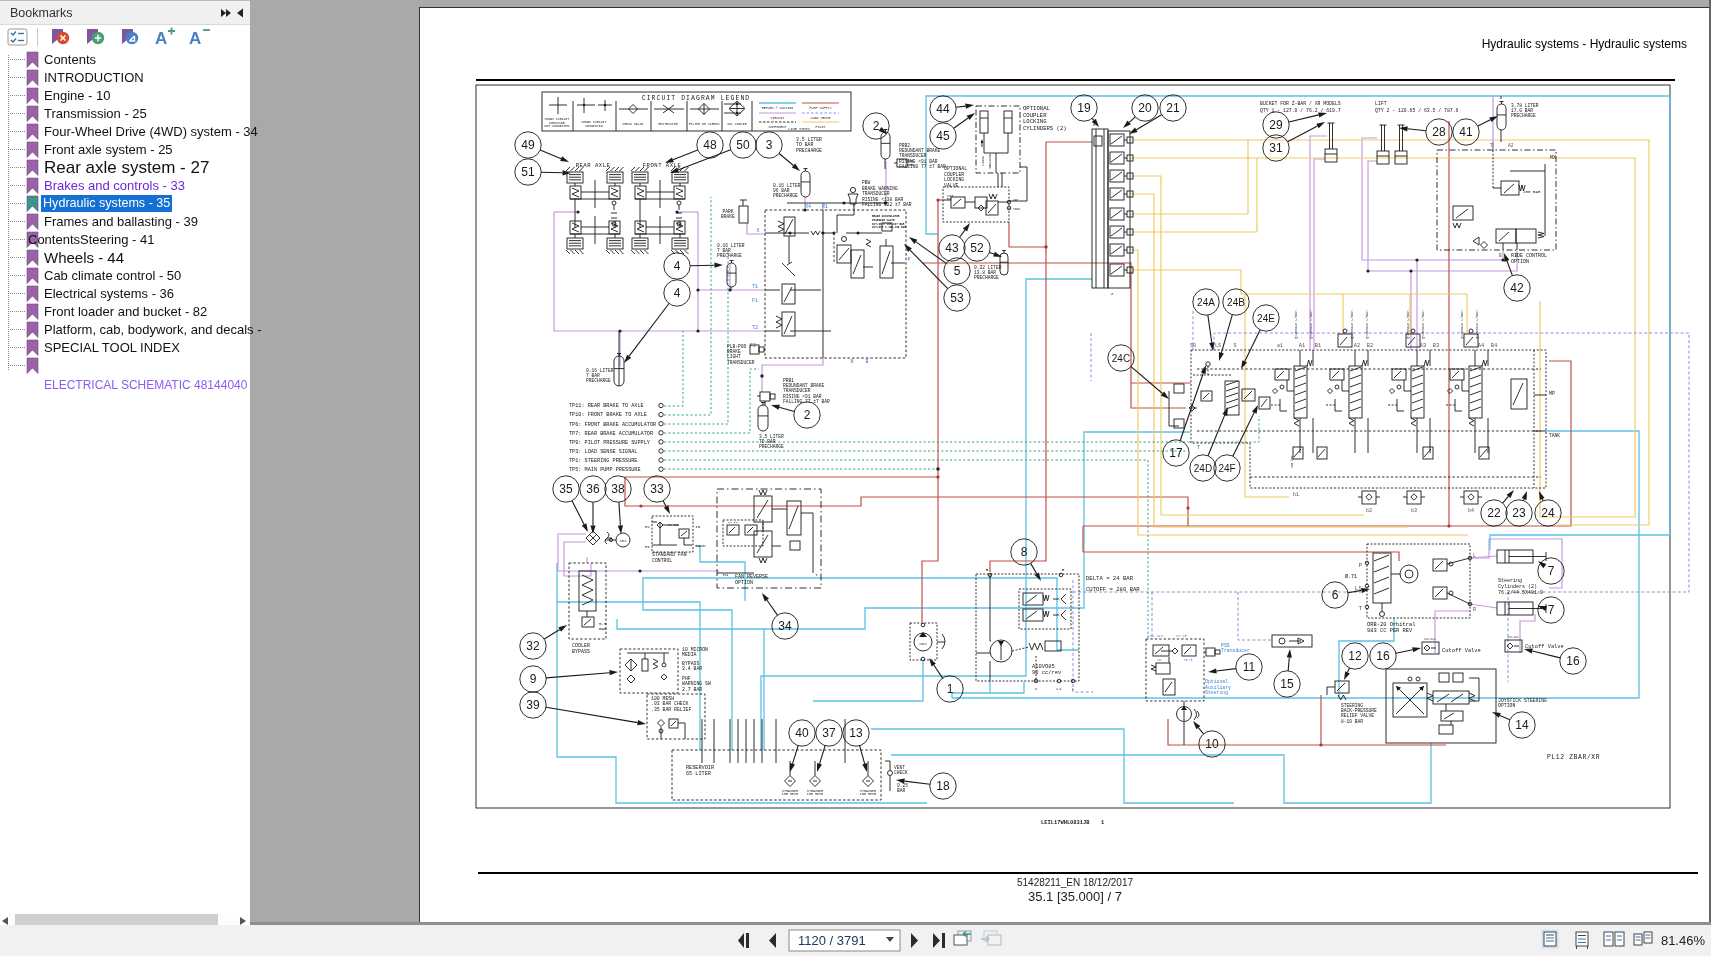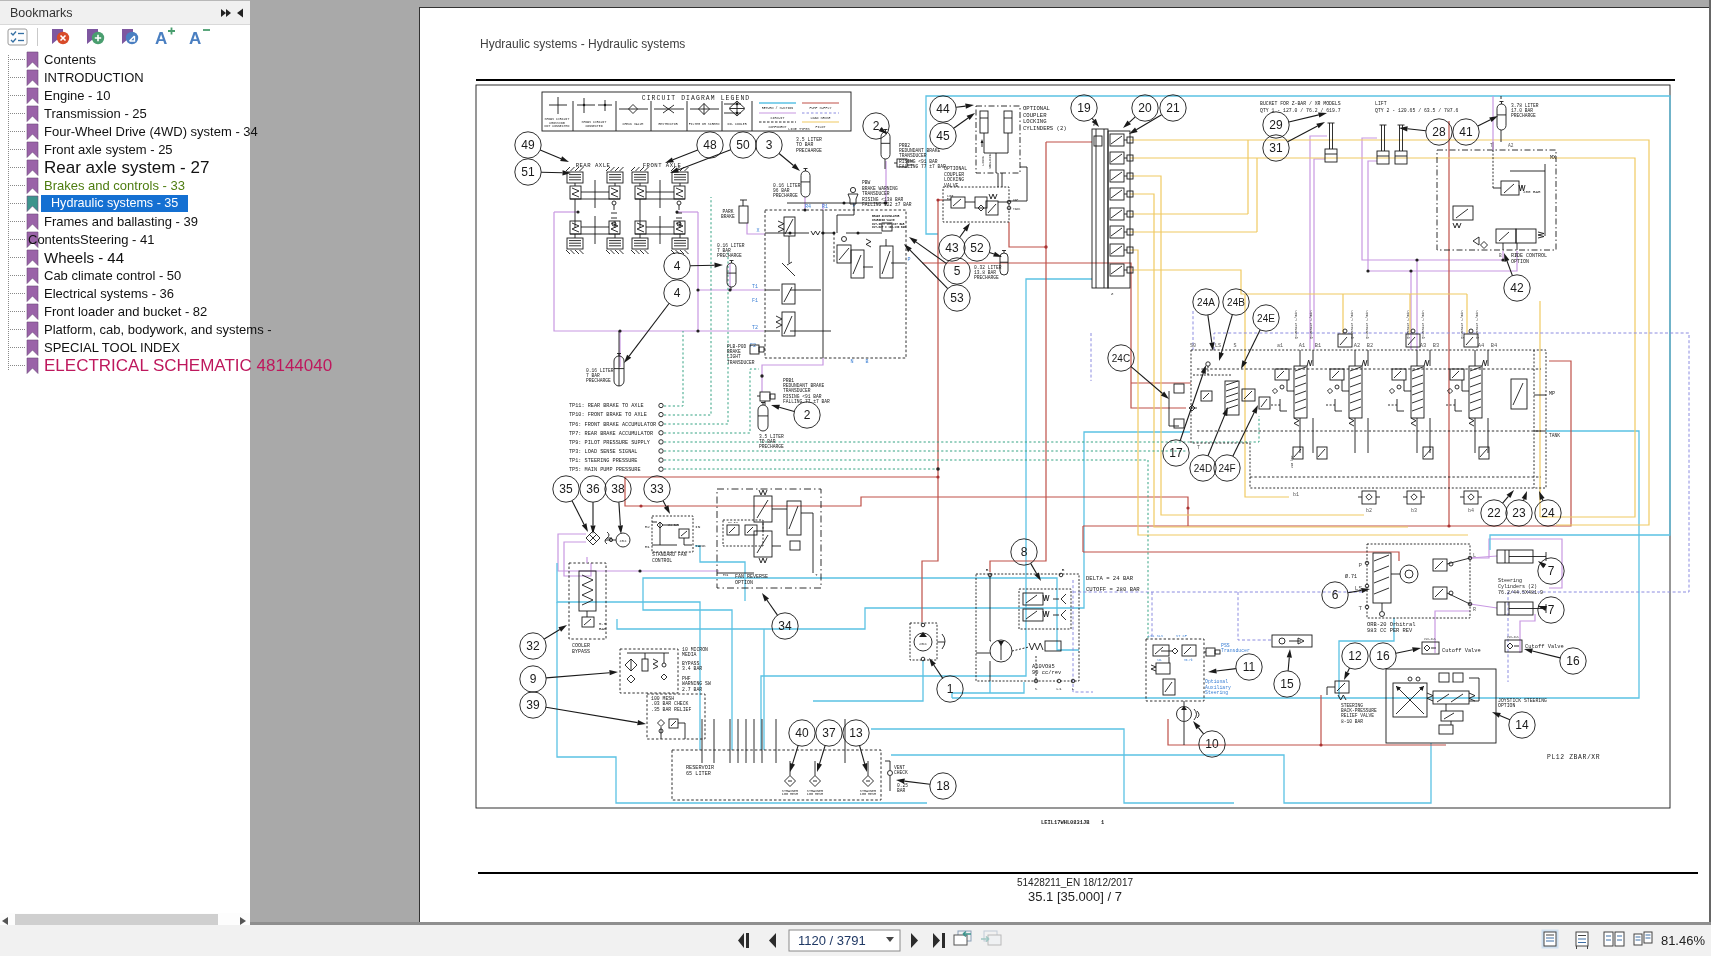--- a/index.html
+++ b/index.html
@@ -17,21 +17,21 @@
 #schem .k{stroke:#1a1a1a;stroke-width:0.9;fill:none}
 #schem .cy{stroke:#5bc2e4;stroke-width:1.3;fill:none}
 #schem .rd{stroke:#bf5048;stroke-width:1.2;fill:none}
 #schem .pu{stroke:#c898e2;stroke-width:1.2;fill:none}
 #schem .yl{stroke:#f0ca62;stroke-width:1.2;fill:none}
 #schem .gn{stroke:#35a383;stroke-width:1;fill:none}
 #schem .bl{stroke:#8c8ce0;stroke-width:1;fill:none}
 </style></head><body>
 <div id="docarea">
   <div id="pagewrap">
-    <div style="position:absolute;left:60px;top:29px;width:1199px;text-align:left;font-size:12px;color:#404040">Hydraulic systems - Hydraulic systems</div>
+    <div style="position:absolute;left:68px;top:29px;width:1199px;text-align:right;font-size:12px;color:#000000">Hydraulic systems - Hydraulic systems</div>
     <div style="position:absolute;left:56px;top:70.5px;width:1199px;height:2.4px;background:#000"></div>
     <div style="position:absolute;left:58px;top:864px;width:1220px;height:2px;background:#000"></div>
     <div style="position:absolute;left:0;top:869px;width:1310px;text-align:center;font-size:10px;color:#222">51428211_EN 18/12/2017</div>
     <div style="position:absolute;left:0;top:881px;width:1310px;text-align:center;font-size:13px;color:#222">35.1 [35.000] / 7</div>
     <svg id="schem" width="1292" height="915" viewBox="419 7 1292 915" style="position:absolute;left:0;top:0">
 <rect x="475" y="84" width="1194" height="723" class="k" fill="none" stroke-width="1"></rect>
 <rect x="541" y="91" width="309" height="39" class="k" fill="none"></rect>
 <text x="695" y="98.5" class="tk" style="font-size:6.4px;letter-spacing:1.1px;" text-anchor="middle">CIRCUIT DIAGRAM LEGEND</text>
 <line x1="572" y1="100" x2="572" y2="130" class="k"></line>
 <line x1="615" y1="100" x2="615" y2="130" class="k"></line>
@@ -1379,26 +1379,26 @@
     <div style="position:absolute;left:44px;top:141px;height:17px;line-height:17px;color:#111;font-size:13px;white-space:nowrap">Front axle system - 25</div>
 <div style="position:absolute;left:8px;top:167px;width:17px;height:1px;border-top:1px dotted #888"></div>
     <svg width="13" height="17" style="position:absolute;left:26px;top:159px">
       <path d="M1,1 h11 v15.5 l-5.5,-5.5 l-5.5,5.5 z" fill="#9a63a8" stroke="#6b4a78" stroke-width="0.6"></path>
     </svg>
     <div style="position:absolute;left:44px;top:159px;height:17px;line-height:17px;color:#111;font-size:17px;white-space:nowrap">Rear axle system - 27</div>
 <div style="position:absolute;left:8px;top:185px;width:17px;height:1px;border-top:1px dotted #888"></div>
     <svg width="13" height="17" style="position:absolute;left:26px;top:177px">
       <path d="M1,1 h11 v15.5 l-5.5,-5.5 l-5.5,5.5 z" fill="#9a63a8" stroke="#6b4a78" stroke-width="0.6"></path>
     </svg>
-    <div style="position:absolute;left:44px;top:177px;height:17px;line-height:17px;color:#4d7c0f;font-size:13px;white-space:nowrap">Brakes and controls - 33</div>
+    <div style="position:absolute;left:44px;top:177px;height:17px;line-height:17px;color:#6d28d9;font-size:13px;white-space:nowrap">Brakes and controls - 33</div>
 <div style="position:absolute;left:8px;top:203px;width:17px;height:1px;border-top:1px dotted #888"></div>
     <svg width="13" height="17" style="position:absolute;left:26px;top:195px">
       <path d="M1,1 h11 v15.5 l-5.5,-5.5 l-5.5,5.5 z" fill="#3d948c" stroke="#6b4a78" stroke-width="0.6"></path>
     </svg>
-    <div style="position:absolute;left:41px;top:195px;height:17px;line-height:17px;background:#1470d2;color:#fff;padding:0 10px;font-size:12.6px;white-space:nowrap">Hydraulic systems - 35</div>
+    <div style="position:absolute;left:41px;top:195px;height:17px;line-height:17px;background:#1470d2;color:#fff;padding:0 2px;font-size:12.6px;white-space:nowrap">Hydraulic systems - 35</div>
 <div style="position:absolute;left:8px;top:221px;width:17px;height:1px;border-top:1px dotted #888"></div>
     <svg width="13" height="17" style="position:absolute;left:26px;top:213px">
       <path d="M1,1 h11 v15.5 l-5.5,-5.5 l-5.5,5.5 z" fill="#9a63a8" stroke="#6b4a78" stroke-width="0.6"></path>
     </svg>
     <div style="position:absolute;left:44px;top:213px;height:17px;line-height:17px;color:#111;font-size:13px;white-space:nowrap">Frames and ballasting - 39</div>
 <div style="position:absolute;left:8px;top:239px;width:17px;height:1px;border-top:1px dotted #888"></div>
     <svg width="13" height="17" style="position:absolute;left:26px;top:231px">
       <path d="M1,1 h11 v15.5 l-5.5,-5.5 l-5.5,5.5 z" fill="#9a63a8" stroke="#6b4a78" stroke-width="0.6"></path>
     </svg>
     <div style="position:absolute;left:28px;top:231px;height:17px;line-height:17px;color:#111;font-size:13px;white-space:nowrap">ContentsSteering - 41</div>
@@ -1419,31 +1419,31 @@
     <div style="position:absolute;left:44px;top:285px;height:17px;line-height:17px;color:#111;font-size:13px;white-space:nowrap">Electrical systems - 36</div>
 <div style="position:absolute;left:8px;top:311px;width:17px;height:1px;border-top:1px dotted #888"></div>
     <svg width="13" height="17" style="position:absolute;left:26px;top:303px">
       <path d="M1,1 h11 v15.5 l-5.5,-5.5 l-5.5,5.5 z" fill="#9a63a8" stroke="#6b4a78" stroke-width="0.6"></path>
     </svg>
     <div style="position:absolute;left:44px;top:303px;height:17px;line-height:17px;color:#111;font-size:13px;white-space:nowrap">Front loader and bucket - 82</div>
 <div style="position:absolute;left:8px;top:329px;width:17px;height:1px;border-top:1px dotted #888"></div>
     <svg width="13" height="17" style="position:absolute;left:26px;top:321px">
       <path d="M1,1 h11 v15.5 l-5.5,-5.5 l-5.5,5.5 z" fill="#9a63a8" stroke="#6b4a78" stroke-width="0.6"></path>
     </svg>
-    <div style="position:absolute;left:44px;top:321px;height:17px;line-height:17px;color:#111;font-size:13px;white-space:nowrap">Platform, cab, bodywork, and systems -</div>
+    <div style="position:absolute;left:44px;top:321px;height:17px;line-height:17px;color:#111;font-size:13px;white-space:nowrap">Platform, cab, bodywork, and decals -</div>
 <div style="position:absolute;left:8px;top:347px;width:17px;height:1px;border-top:1px dotted #888"></div>
     <svg width="13" height="17" style="position:absolute;left:26px;top:339px">
       <path d="M1,1 h11 v15.5 l-5.5,-5.5 l-5.5,5.5 z" fill="#9a63a8" stroke="#6b4a78" stroke-width="0.6"></path>
     </svg>
     <div style="position:absolute;left:44px;top:339px;height:17px;line-height:17px;color:#111;font-size:13px;white-space:nowrap">SPECIAL TOOL INDEX</div>
 <div style="position:absolute;left:8px;top:365px;width:17px;height:1px;border-top:1px dotted #888"></div>
     <svg width="13" height="17" style="position:absolute;left:26px;top:357px">
       <path d="M1,1 h11 v15.5 l-5.5,-5.5 l-5.5,5.5 z" fill="#9a63a8" stroke="#6b4a78" stroke-width="0.6"></path>
     </svg>
-    <div style="position:absolute;left:44px;top:357px;height:17px;line-height:17px;color:#be185d;font-size:17px;white-space:nowrap">ELECTRICAL SCHEMATIC 48144040</div>
+    <div style="position:absolute;left:44px;top:377px;height:17px;line-height:17px;color:#8b5cf6;font-size:12px;white-space:nowrap">ELECTRICAL SCHEMATIC 48144040</div>
 <div style="position:absolute;left:0;top:913px;width:250px;height:15px;background:#fdfdfd">
 <div style="position:absolute;left:2px;top:4px;width:0;height:0;border-right:6px solid #555;border-top:4px solid transparent;border-bottom:4px solid transparent"></div>
 <div style="position:absolute;left:15px;top:1px;width:203px;height:13px;background:#cfcfcf"></div>
 <div style="position:absolute;right:4px;top:4px;width:0;height:0;border-left:6px solid #555;border-top:4px solid transparent;border-bottom:4px solid transparent"></div>
 </div>
 </div>
 <div id="botline"></div>
 <div id="status">
 <svg width="1711" height="31">
 <path d="M744,8 l-6,7.5 l6,7.5 z M746,8 h3 v15 h-3 z" fill="#2b2b2b" transform="translate(0,0)"></path>

